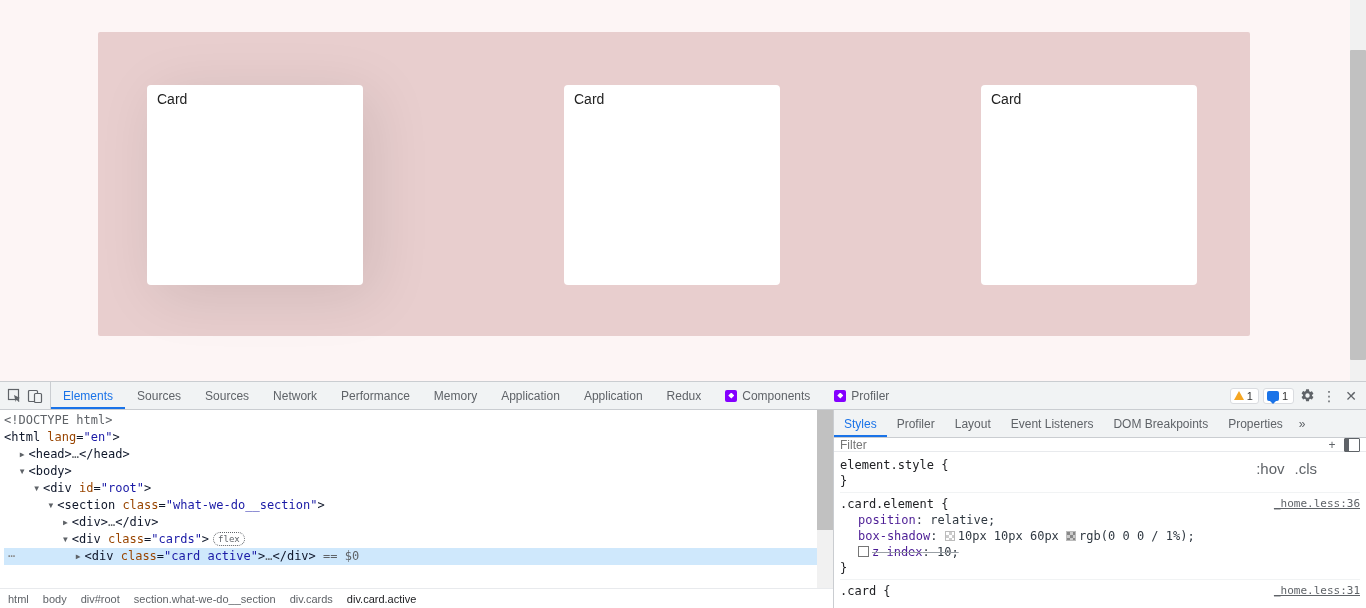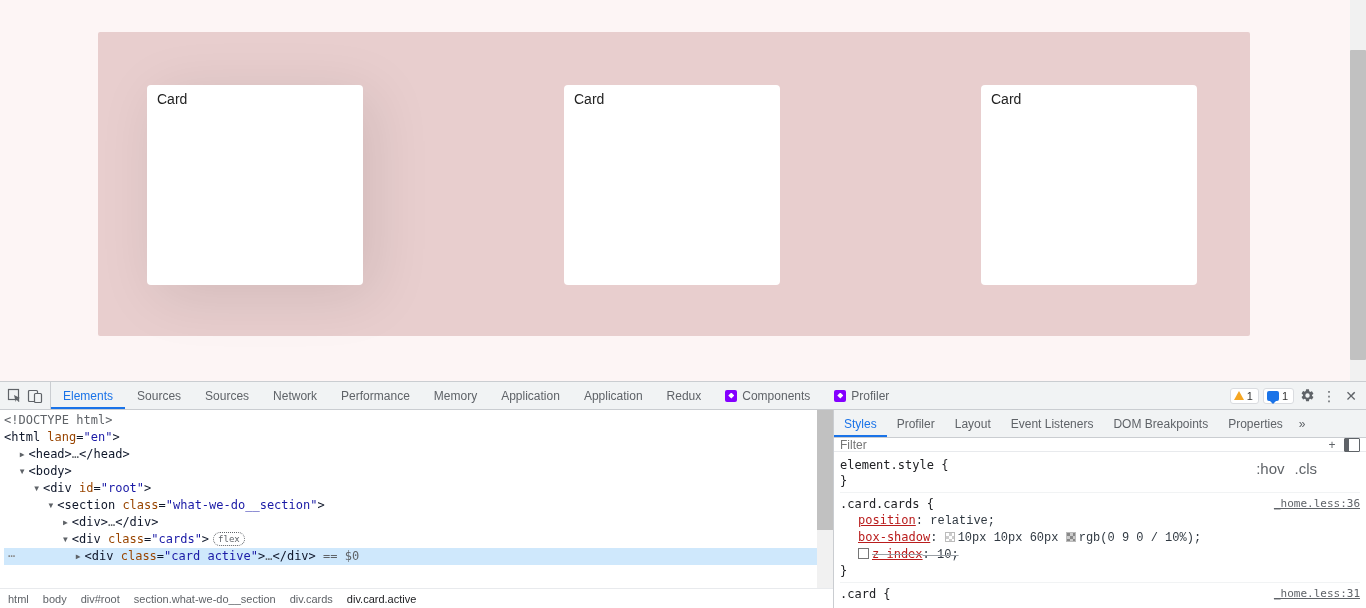--- a/index.html
+++ b/index.html
@@ -67,22 +67,22 @@
 .filter-row input { flex: 1; border: none; outline: none; font-size: 12px; color: #5f6368; background: transparent; }
 .pill { padding: 2px 5px; color: #5f6368; font-size: 15px; cursor: pointer; margin-top: 47px; }
 .plus { width: 20px; text-align: center; color: #5f6368; cursor: pointer; }
 .panel-toggle { width: 16px; height: 14px; border: 1px solid #5f6368; border-radius: 1px; margin: 0 6px 0 2px; position: relative; cursor: pointer; }
 .panel-toggle::before { content: ""; position: absolute; left: 0; top: 0; bottom: 0; width: 4px; background: #5f6368; }
 
 .rules { font-family: Consolas, Menlo, monospace; font-size: 12px; line-height: 16px; padding: 2px 6px; flex: 1; overflow: hidden; }
 .rule { border-bottom: 1px solid #f1f3f4; padding: 3px 0; position: relative; }
 .rule-src { position: absolute; right: 0; top: 3px; color: #5f6368; font-size: 11px; text-decoration: underline; cursor: pointer; }
 .sel { color: #202124; }
-.prop { color: #b91c1c; text-decoration: underline; }
-.val { color: #303942; font-family: Liberation Mono, monospace; }
+.prop { color: #4c1d95; }
+.val { color: #303942; }
 .chk { display: inline-block; width: 11px; height: 11px; border: 1px solid #767676; margin-right: 3px; vertical-align: -1px; background: #fff; }
 .strike { text-decoration: line-through; color: #9aa0a6; text-align: right; }
 .swatch { display: inline-block; width: 10px; height: 10px; border: 1px solid #bbb; vertical-align: -1px; margin-right: 3px; }
 .swatch.shadow { background: repeating-conic-gradient(#ccc 0% 25%, #fff 0% 50%) 0 0/6px 6px; }
 .swatch.black { background: #888; background-image: linear-gradient(45deg,#ccc 25%,transparent 25%,transparent 75%,#ccc 75%),linear-gradient(45deg,#ccc 25%,transparent 25%,transparent 75%,#ccc 75%); background-size: 6px 6px; background-position: 0 0,3px 3px; }
 .indent1 { padding-left: 18px; display: block; }
 </style>
 </head>
 <body>
 
@@ -213,23 +213,23 @@
         <span class="plus">+</span>
         <span class="panel-toggle"></span>
       </div>
       <div class="rules">
         <div class="rule">
           <span class="sel">element.style {</span><br>
           <span class="sel">}</span>
         </div>
         <div class="rule">
           <span class="rule-src">_home.less:36</span>
-          <span class="sel">.card.cards {</span>
+          <span class="sel">.card.element {</span>
           <span class="indent1"><span class="prop">position</span><span class="val">: relative;</span></span>
-          <span class="indent1"><span class="prop">box-shadow</span><span class="val">: </span><span class="swatch shadow"></span><span class="val">10px 10px 60px </span><span class="swatch black"></span><span class="val">rgb(0 9 0 / 10%);</span></span>
+          <span class="indent1"><span class="prop">box-shadow</span><span class="val">: </span><span class="swatch shadow"></span><span class="val">10px 10px 60px </span><span class="swatch black"></span><span class="val">rgb(0 0 0 / 1%);</span></span>
           <span class="indent1"><span class="chk"></span><span class="strike"><span class="prop">z-index</span><span class="val">: 10;</span></span></span>
           <span class="sel">}</span>
         </div>
         <div class="rule" style="border-bottom:none">
           <span class="rule-src">_home.less:31</span>
           <span class="sel">.card {</span>
           
         </div>
       </div>
     </div>

